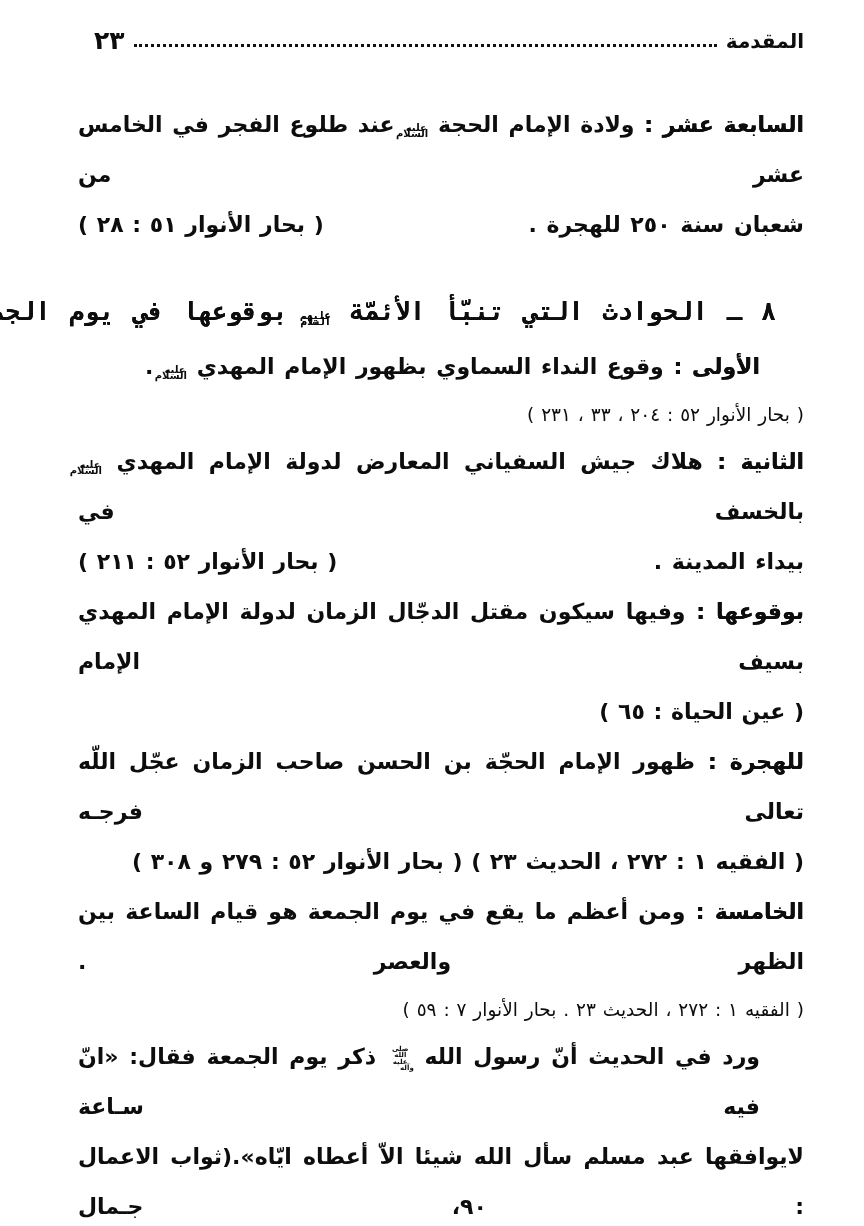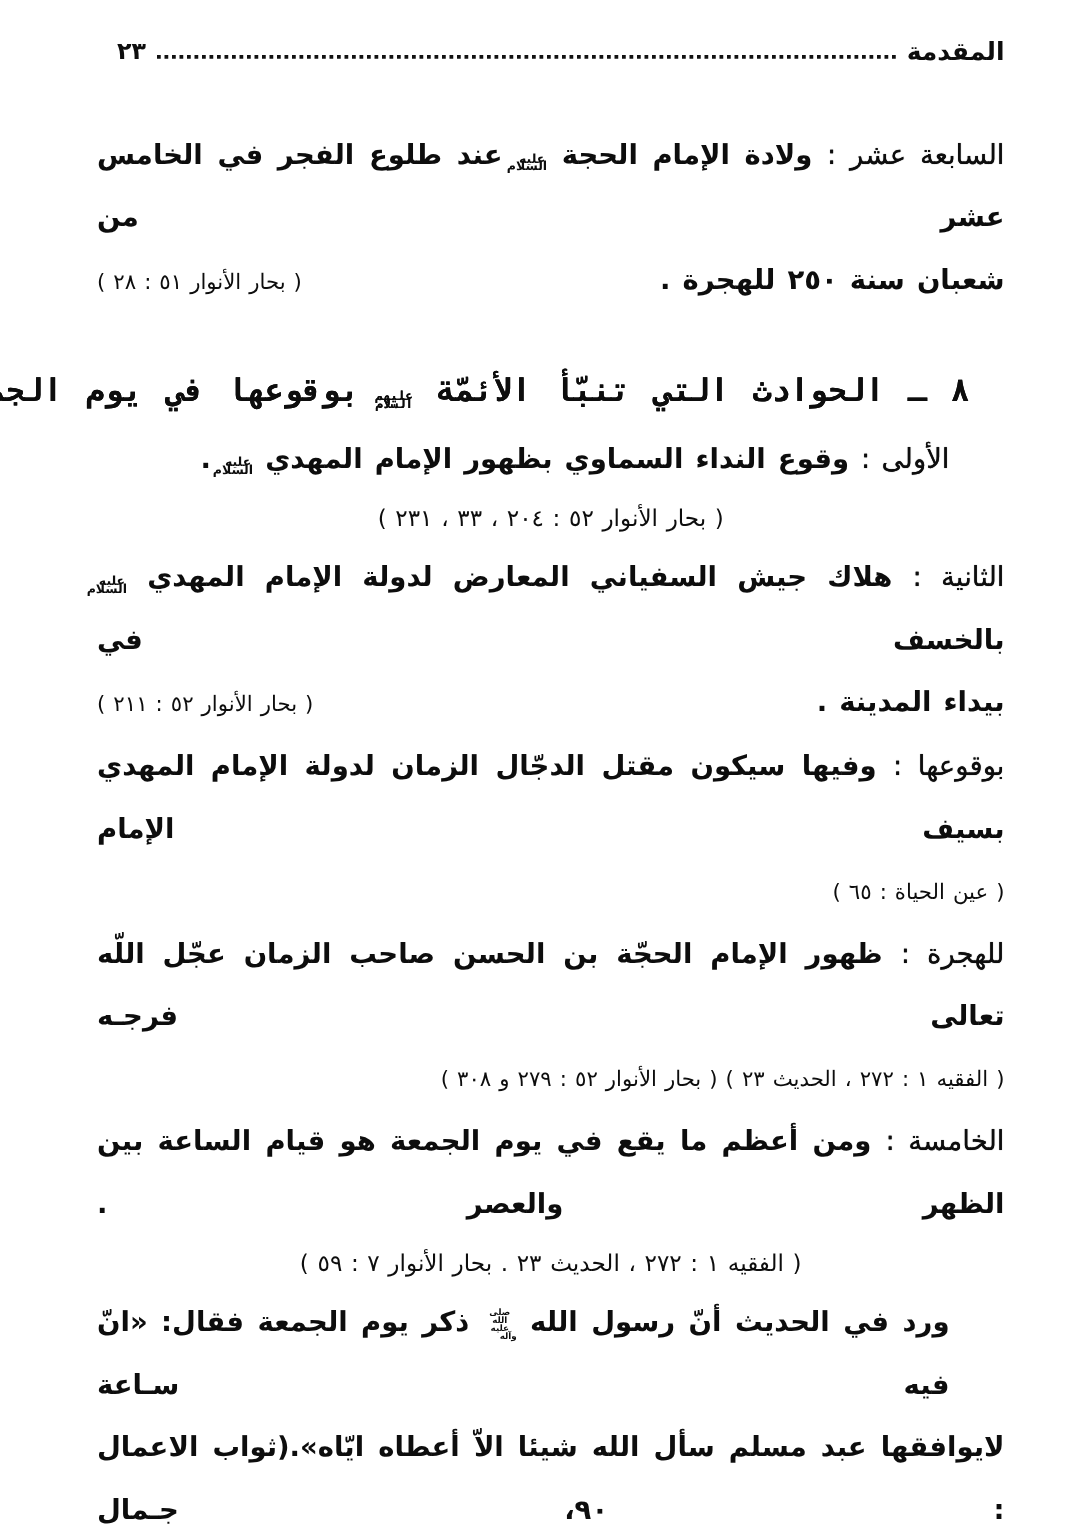--- a/index.html
+++ b/index.html
@@ -15,37 +15,37 @@
     overflow:hidden;
   }
   
   .running-head{
     display:flex;align-items:flex-end;
     font-weight:700;font-size:20px;line-height:30px;
     margin-bottom:44px;
   }
   .rh-title{white-space:nowrap;}
   .rh-leader{flex:1;border-bottom:3px dotted #111;margin:0 9px 9px 9px;height:1px;}
-  .rh-num{white-space:nowrap;font-size:19px;margin-left:16px;}
+  .rh-num{white-space:nowrap;font-size:25px;margin-left:16px;}
 
   
   .line{
     font-size:22px;line-height:50px;font-weight:700;
     word-spacing:2px;white-space:nowrap;
   }
   .just{white-space:normal;text-align:justify;text-align-last:justify;}
   .split{display:flex;justify-content:space-between;align-items:baseline;white-space:nowrap;}
   .start{text-align:right;}
   .ind{padding-right:44px;}
-  .lead{font-weight:400;text-shadow:0 0 .6px #000;}
+  .lead{font-weight:700;text-shadow:0 0 .6px #000;}
 
-  .cite{font-size:17px;font-weight:400;word-spacing:1px;}
+  .cite{font-size:22px;font-weight:700;word-spacing:1px;}
   .cite-line{
     font-size:18.5px;font-weight:400;line-height:45px;
-    text-align:center;word-spacing:1px;
+    text-align:right;word-spacing:1px;
   }
 
   .heading{
     margin:0;font-size:25px;line-height:56px;font-weight:700;
     padding-right:28px;word-spacing:4px;white-space:nowrap;
     text-shadow:0 0 .5px #000;
     font-family:Liberation Mono, monospace;
   }
   .h8{margin-top:36px;}
   .h9{margin-top:18px;}

